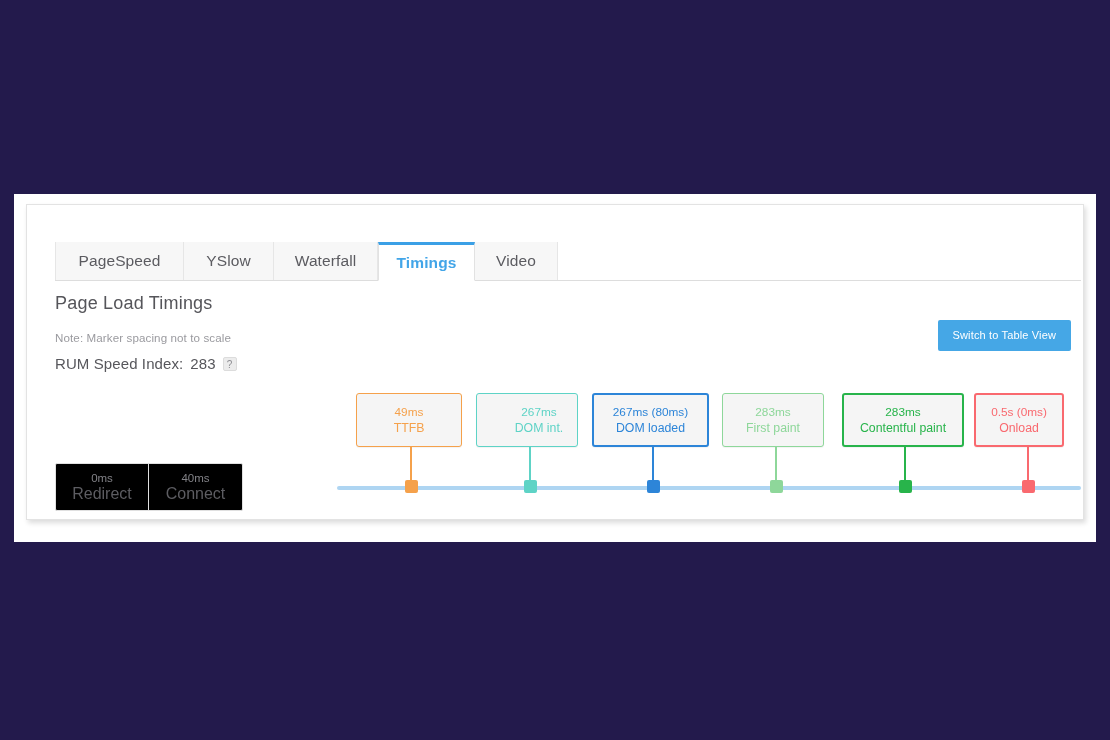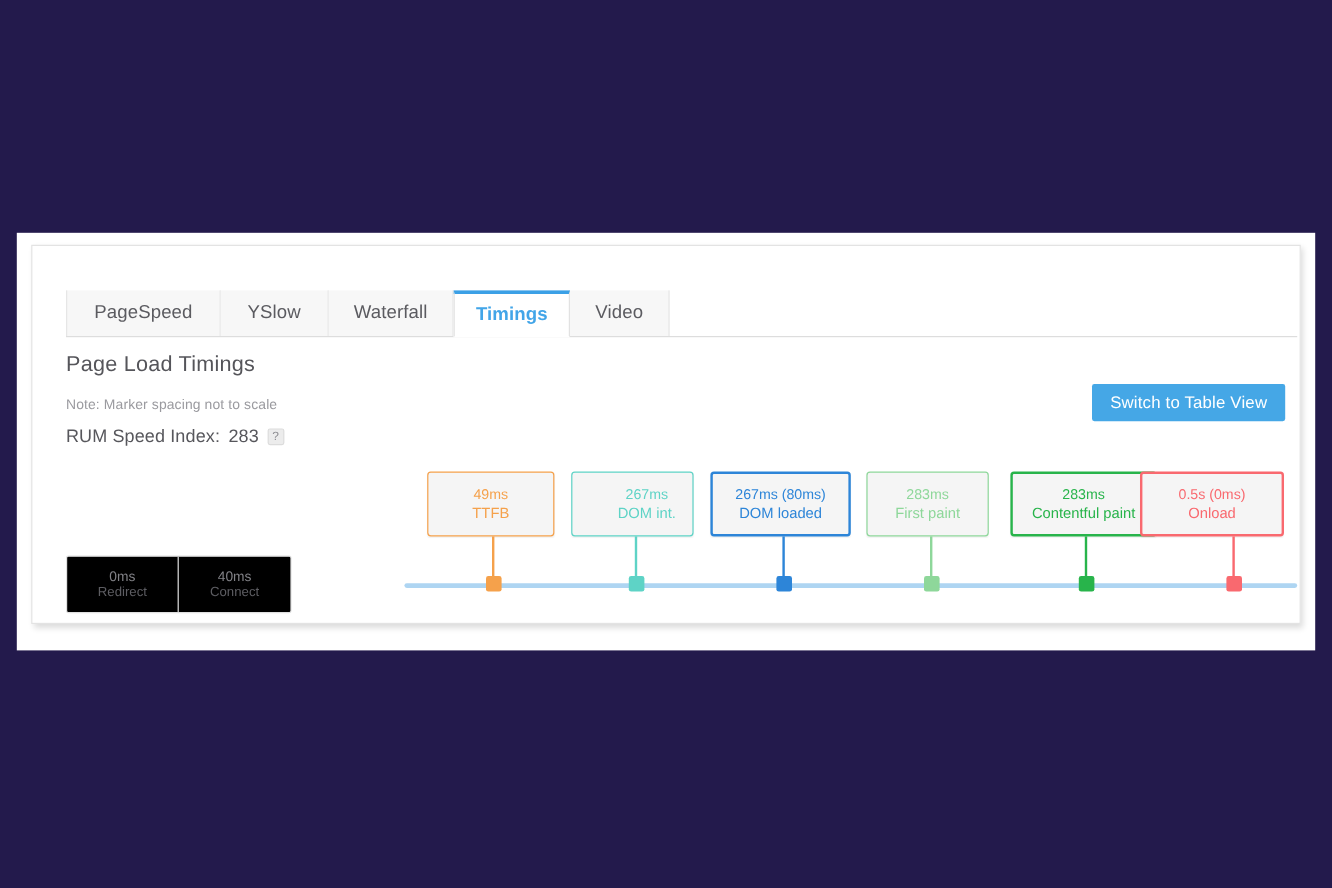--- a/index.html
+++ b/index.html
@@ -119,21 +119,21 @@
   
   #switch-btn {
     position: absolute;
     right: 12px;
     top: 115px;
     height: 31px;
     padding: 0 15px;
     line-height: 31px;
     background: #45a7e6;
     color: #ffffff;
-    font-size: 14px;
+    font-size: 11px;
     border: none;
     border-radius: 2px;
     cursor: pointer;
     font-family: "Liberation Sans", sans-serif;
     letter-spacing: .15px;
   }
 
   
   #timeline {
     position: absolute;
@@ -161,21 +161,21 @@
     height: 46px;
     border-right: 1px solid #e0e0e0;
     display: flex;
     flex-direction: column;
     align-items: center;
     justify-content: center;
     gap: 1px;
   }
   .phase-box:last-child { border-right: none; }
   .phase-val { font-size: 11.5px; color: #828287; }
-  .phase-lbl { font-size: 11px; color: #5d5d62; }
+  .phase-lbl { font-size: 16px; color: #5d5d62; }
 
   
   #rail {
     position: absolute;
     left: 310px;
     top: 281px;
     width: 744px;
     height: 4px;
     background: #aed5f2;
     border-radius: 2px;
@@ -268,21 +268,21 @@
           <div class="marker-lbl" style="color: rgb(142, 215, 154);">First paint</div>
         </div>
         <div class="marker-stem" style="left: 748px; background: rgb(142, 215, 154);"></div>
         <div class="marker-dot" style="left: 743px; background: rgb(142, 215, 154);"></div>
         <div class="marker-box" style="left: 815px; width: 122px; border: 2px solid rgb(40, 180, 75);">
           <div class="marker-val" style="color: rgb(40, 180, 75);">283ms</div>
           <div class="marker-lbl" style="color: rgb(40, 180, 75);">Contentful paint</div>
         </div>
         <div class="marker-stem" style="left: 877px; background: rgb(40, 180, 75);"></div>
         <div class="marker-dot" style="left: 872px; background: rgb(40, 180, 75);"></div>
-        <div class="marker-box" style="left: 923px; width: 120px; border: 2px solid rgb(249, 105, 111); text-align: center;">
+        <div class="marker-box" style="left: 947px; width: 90px; border: 2px solid rgb(249, 105, 111); text-align: center;">
           <div class="marker-val" style="color: rgb(249, 105, 111);">0.5s (0ms)</div>
           <div class="marker-lbl" style="color: rgb(249, 105, 111);">Onload</div>
         </div>
         <div class="marker-stem" style="left: 1000px; background: rgb(249, 105, 111);"></div>
         <div class="marker-dot" style="left: 995px; background: rgb(249, 105, 111);"></div>
       </div>
 
   </div>
 </div>
 

